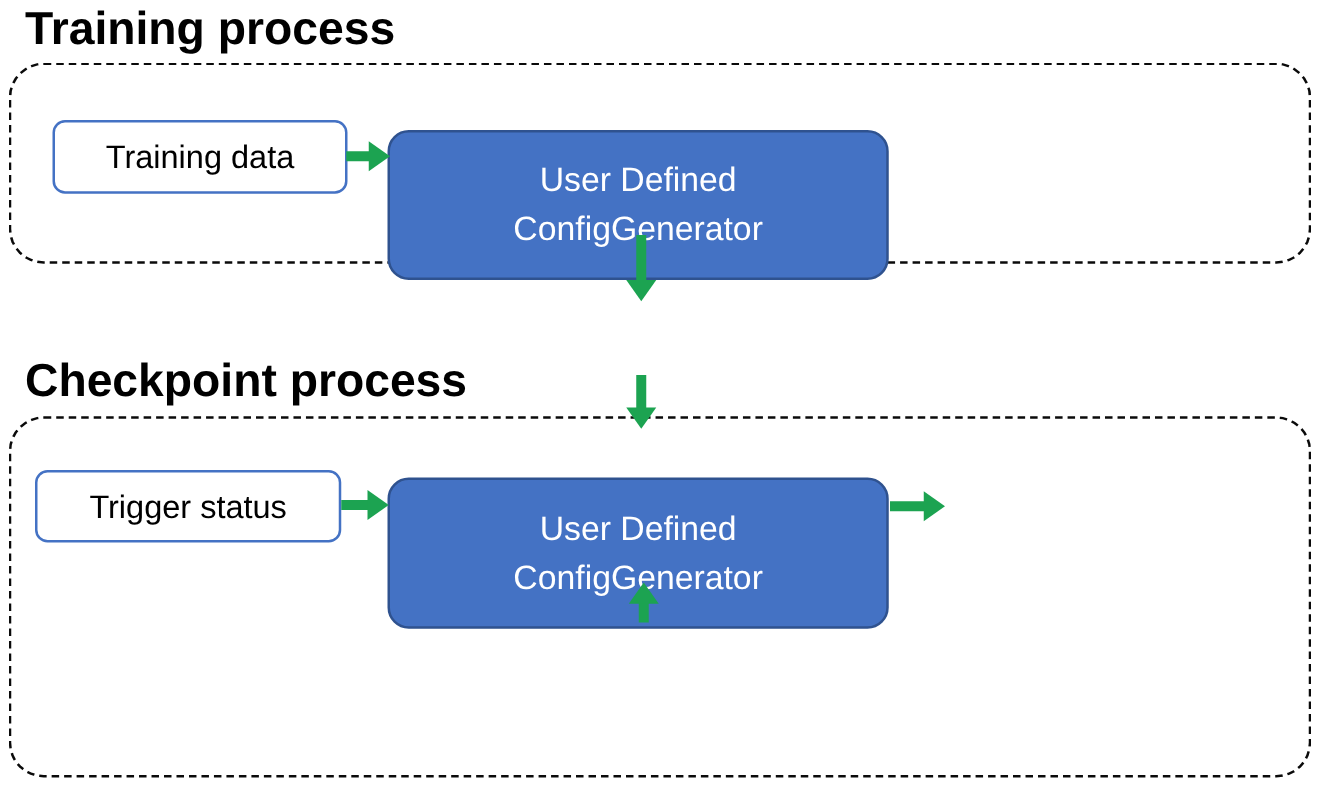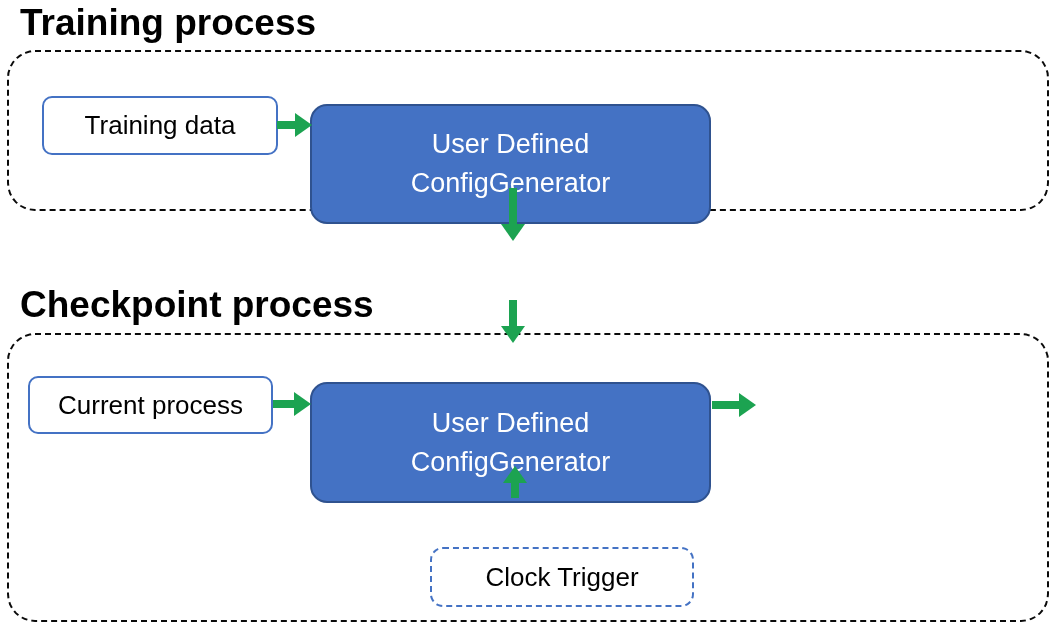--- a/index.html
+++ b/index.html
@@ -121,21 +121,21 @@
   <div class="arrow down" style="left:501px; top:300px; width:24px; height:43px;">
     <div class="shaft" style="height:28px;"></div>
     <div class="head"></div>
   </div>
 
   <div class="section-title" style="left:20px; top:284px;">Checkpoint process</div>
 
   <div class="section" style="left:7px; top:333px; width:1038px; height:285px;"></div>
 
   <div class="node" style="left:28px; top:376px; width:241px; height:54px;">
-    <span>Current process</span>
+    <span>Trigger status</span>
   </div>
 
   <div class="arrow right" style="left:273px; top:392px; width:38px; height:24px;">
     <div class="shaft" style="width:23px;"></div>
     <div class="head"></div>
   </div>
 
   <div class="generator" style="left:310px; top:344px; width:397px; height:117px;">
     <div>User Defined</div>
     <div>ConfigGenerator</div>
@@ -146,17 +146,14 @@
     <div class="head"></div>
   </div>
 
 
   <div class="arrow up" style="left:503px; top:466px; width:24px; height:32px;">
     <div class="shaft" style="height:17px;"></div>
     <div class="head"></div>
   </div>
 
 
-  <div class="node trigger z3" style="left:430px; top:547px; width:260px; height:56px;">
-    <span>Clock Trigger</span>
-  </div>
 
 </div>
 
 </body></html>

